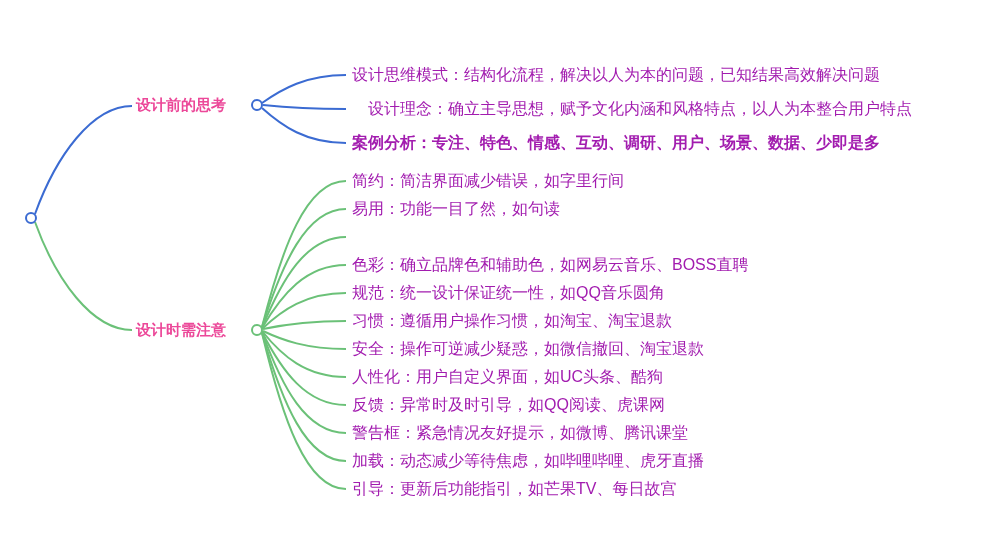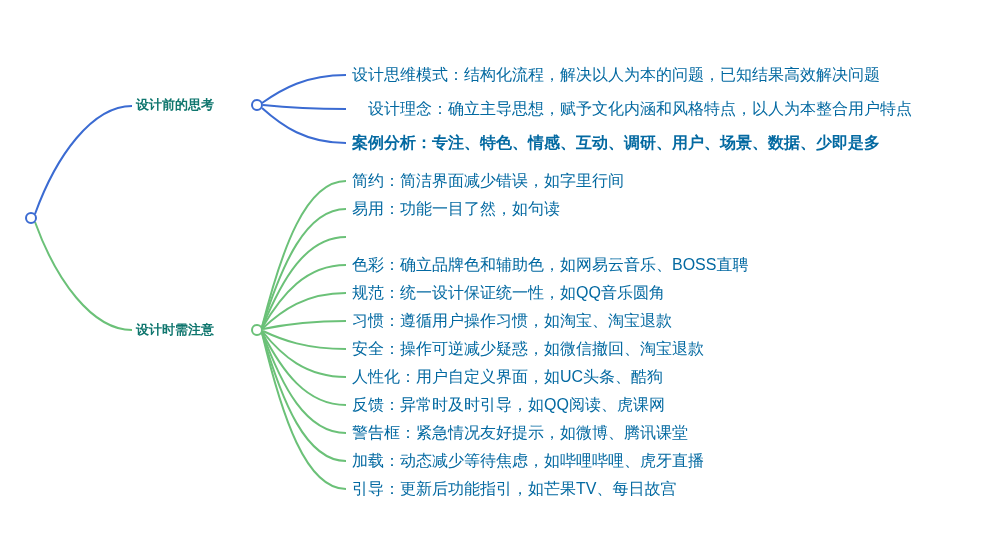--- a/index.html
+++ b/index.html
@@ -14,27 +14,27 @@
   .edges {
     position: absolute;
     left: 0; top: 0;
     width: 1000px; height: 542px;
   }
   .topic {
     position: absolute;
     white-space: nowrap;
     font-size: 16px;
     line-height: 22px;
-    color: #0369a1;
+    color: #a21caf;
     cursor: default;
   }
   .branch-label {
     font-weight: 700;
-    color: #0f766e;
-    font-size: 13px;
+    color: #ec4899;
+    font-size: 15px;
     text-align: center;
   }
 </style>
 </head>
 <body>
 
 <div class="canvas">
 
   <svg class="edges" viewBox="0 0 1000 542" fill="none" xmlns="http://www.w3.org/2000/svg">
 

